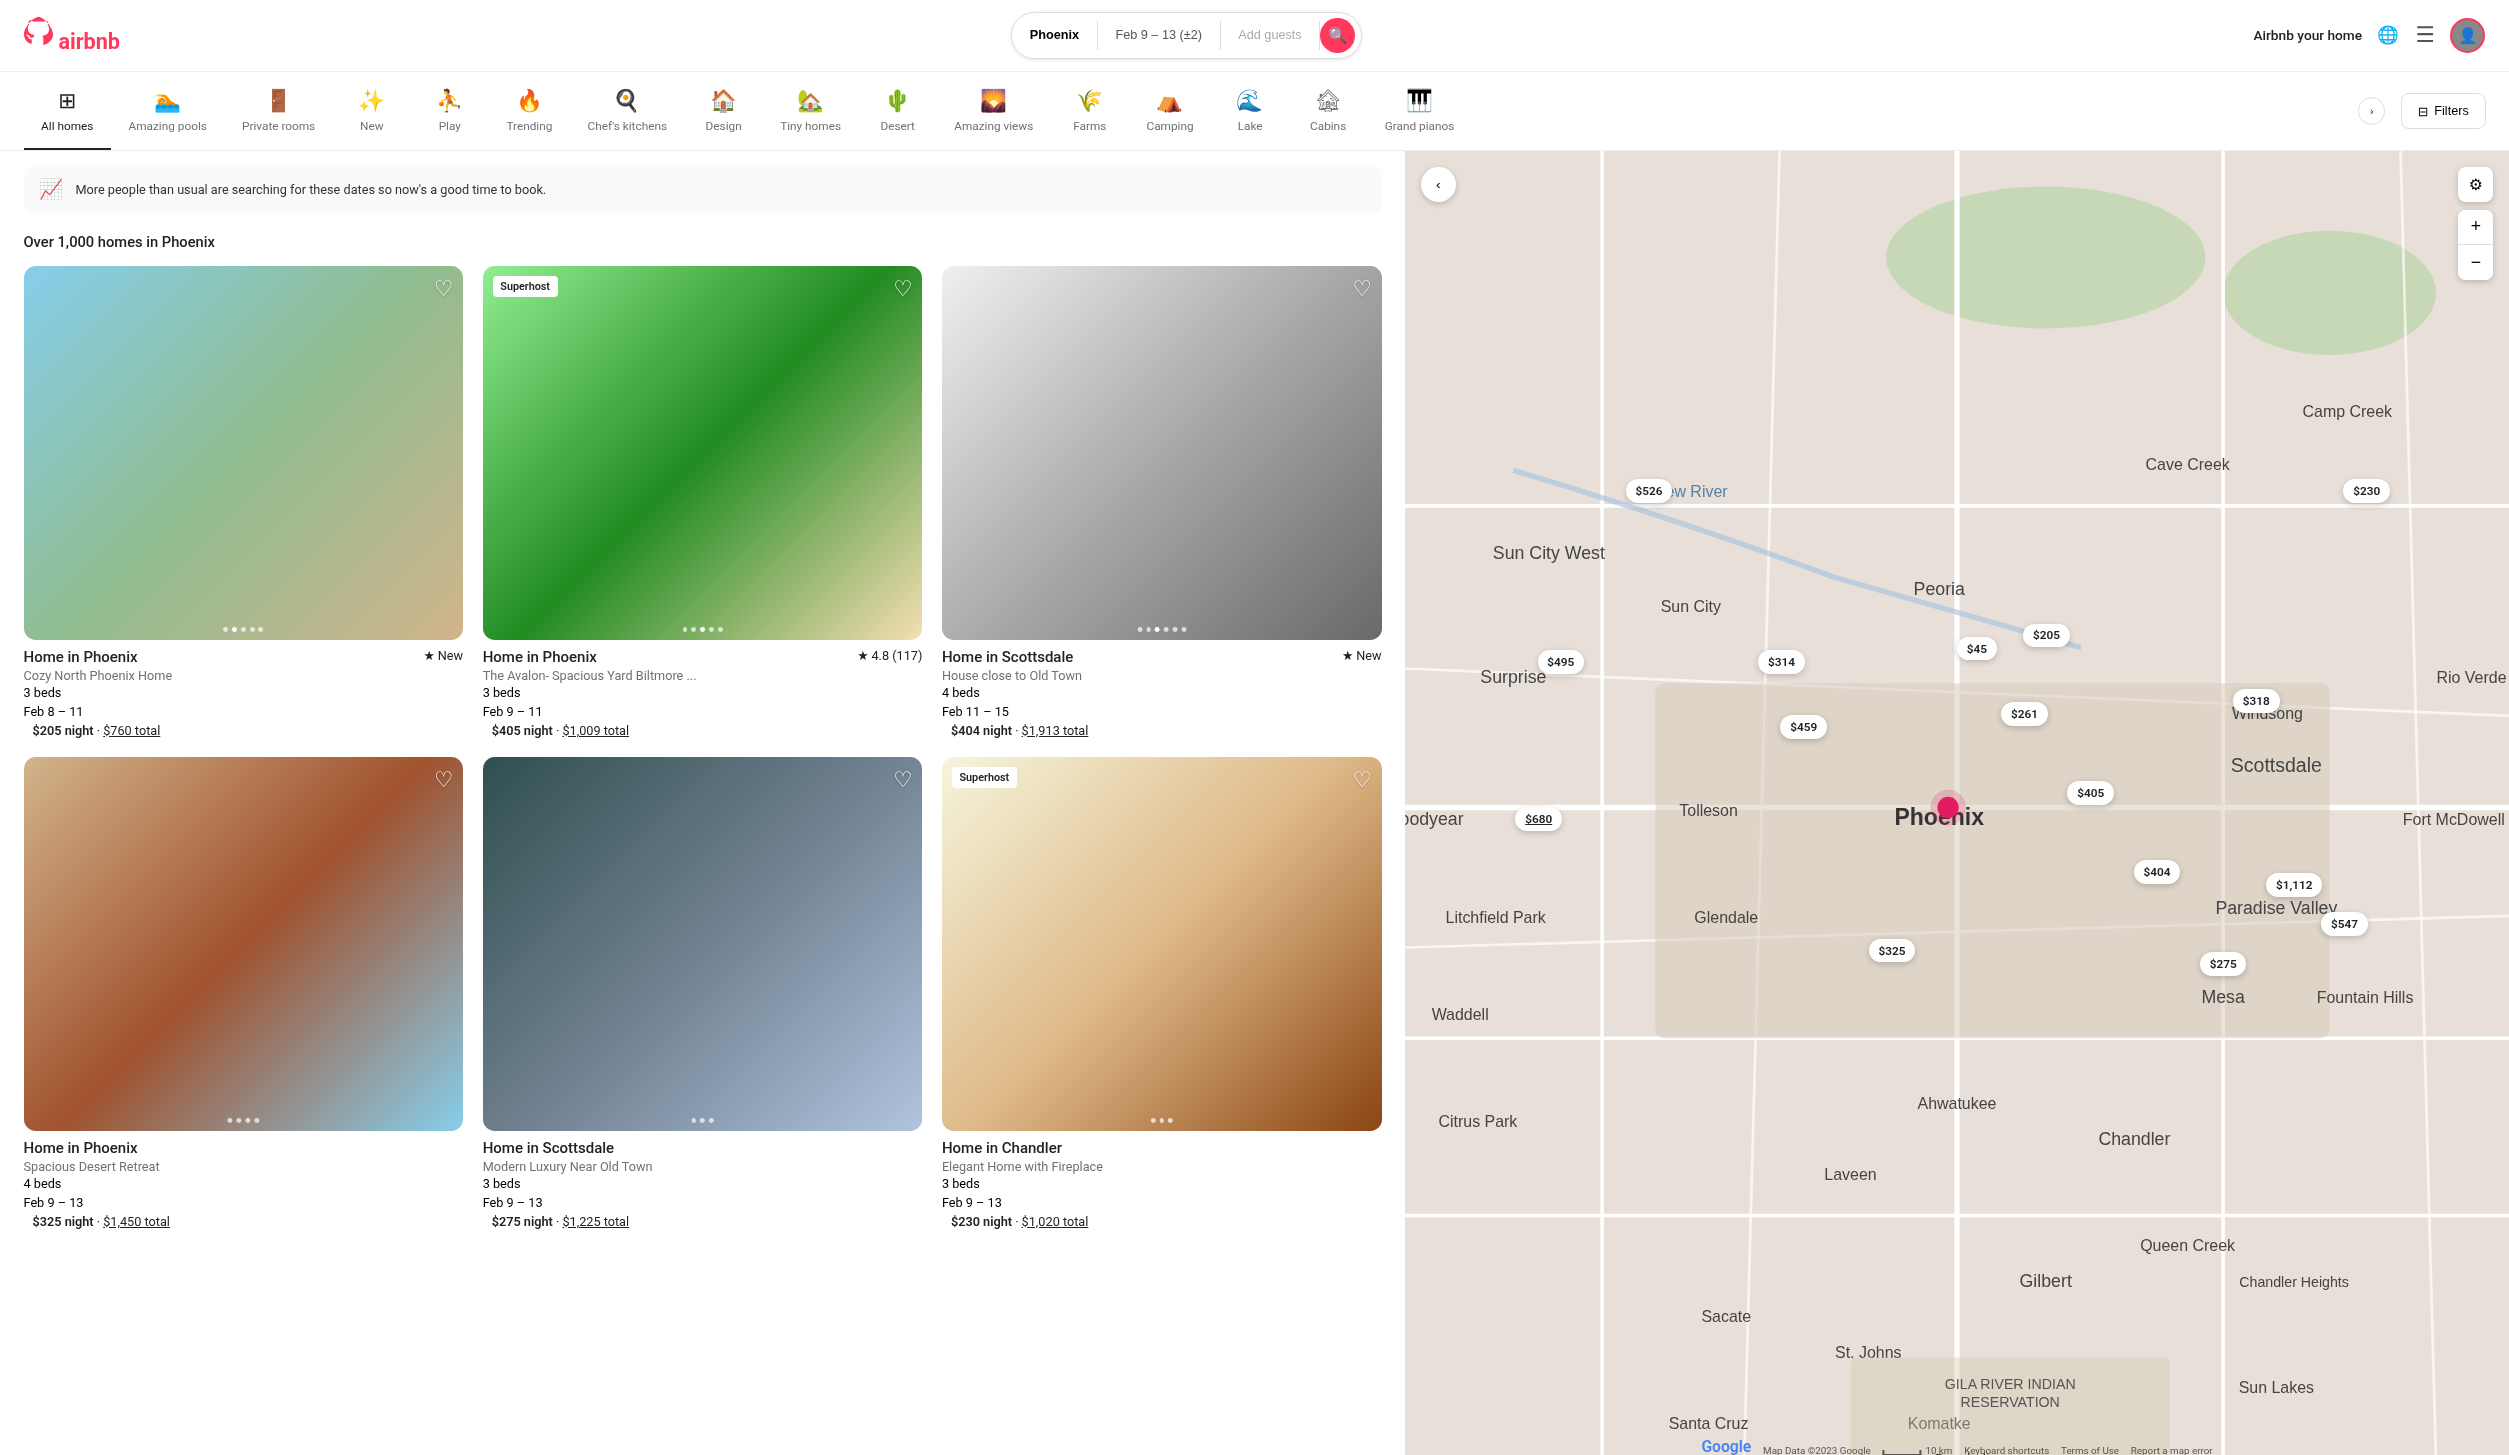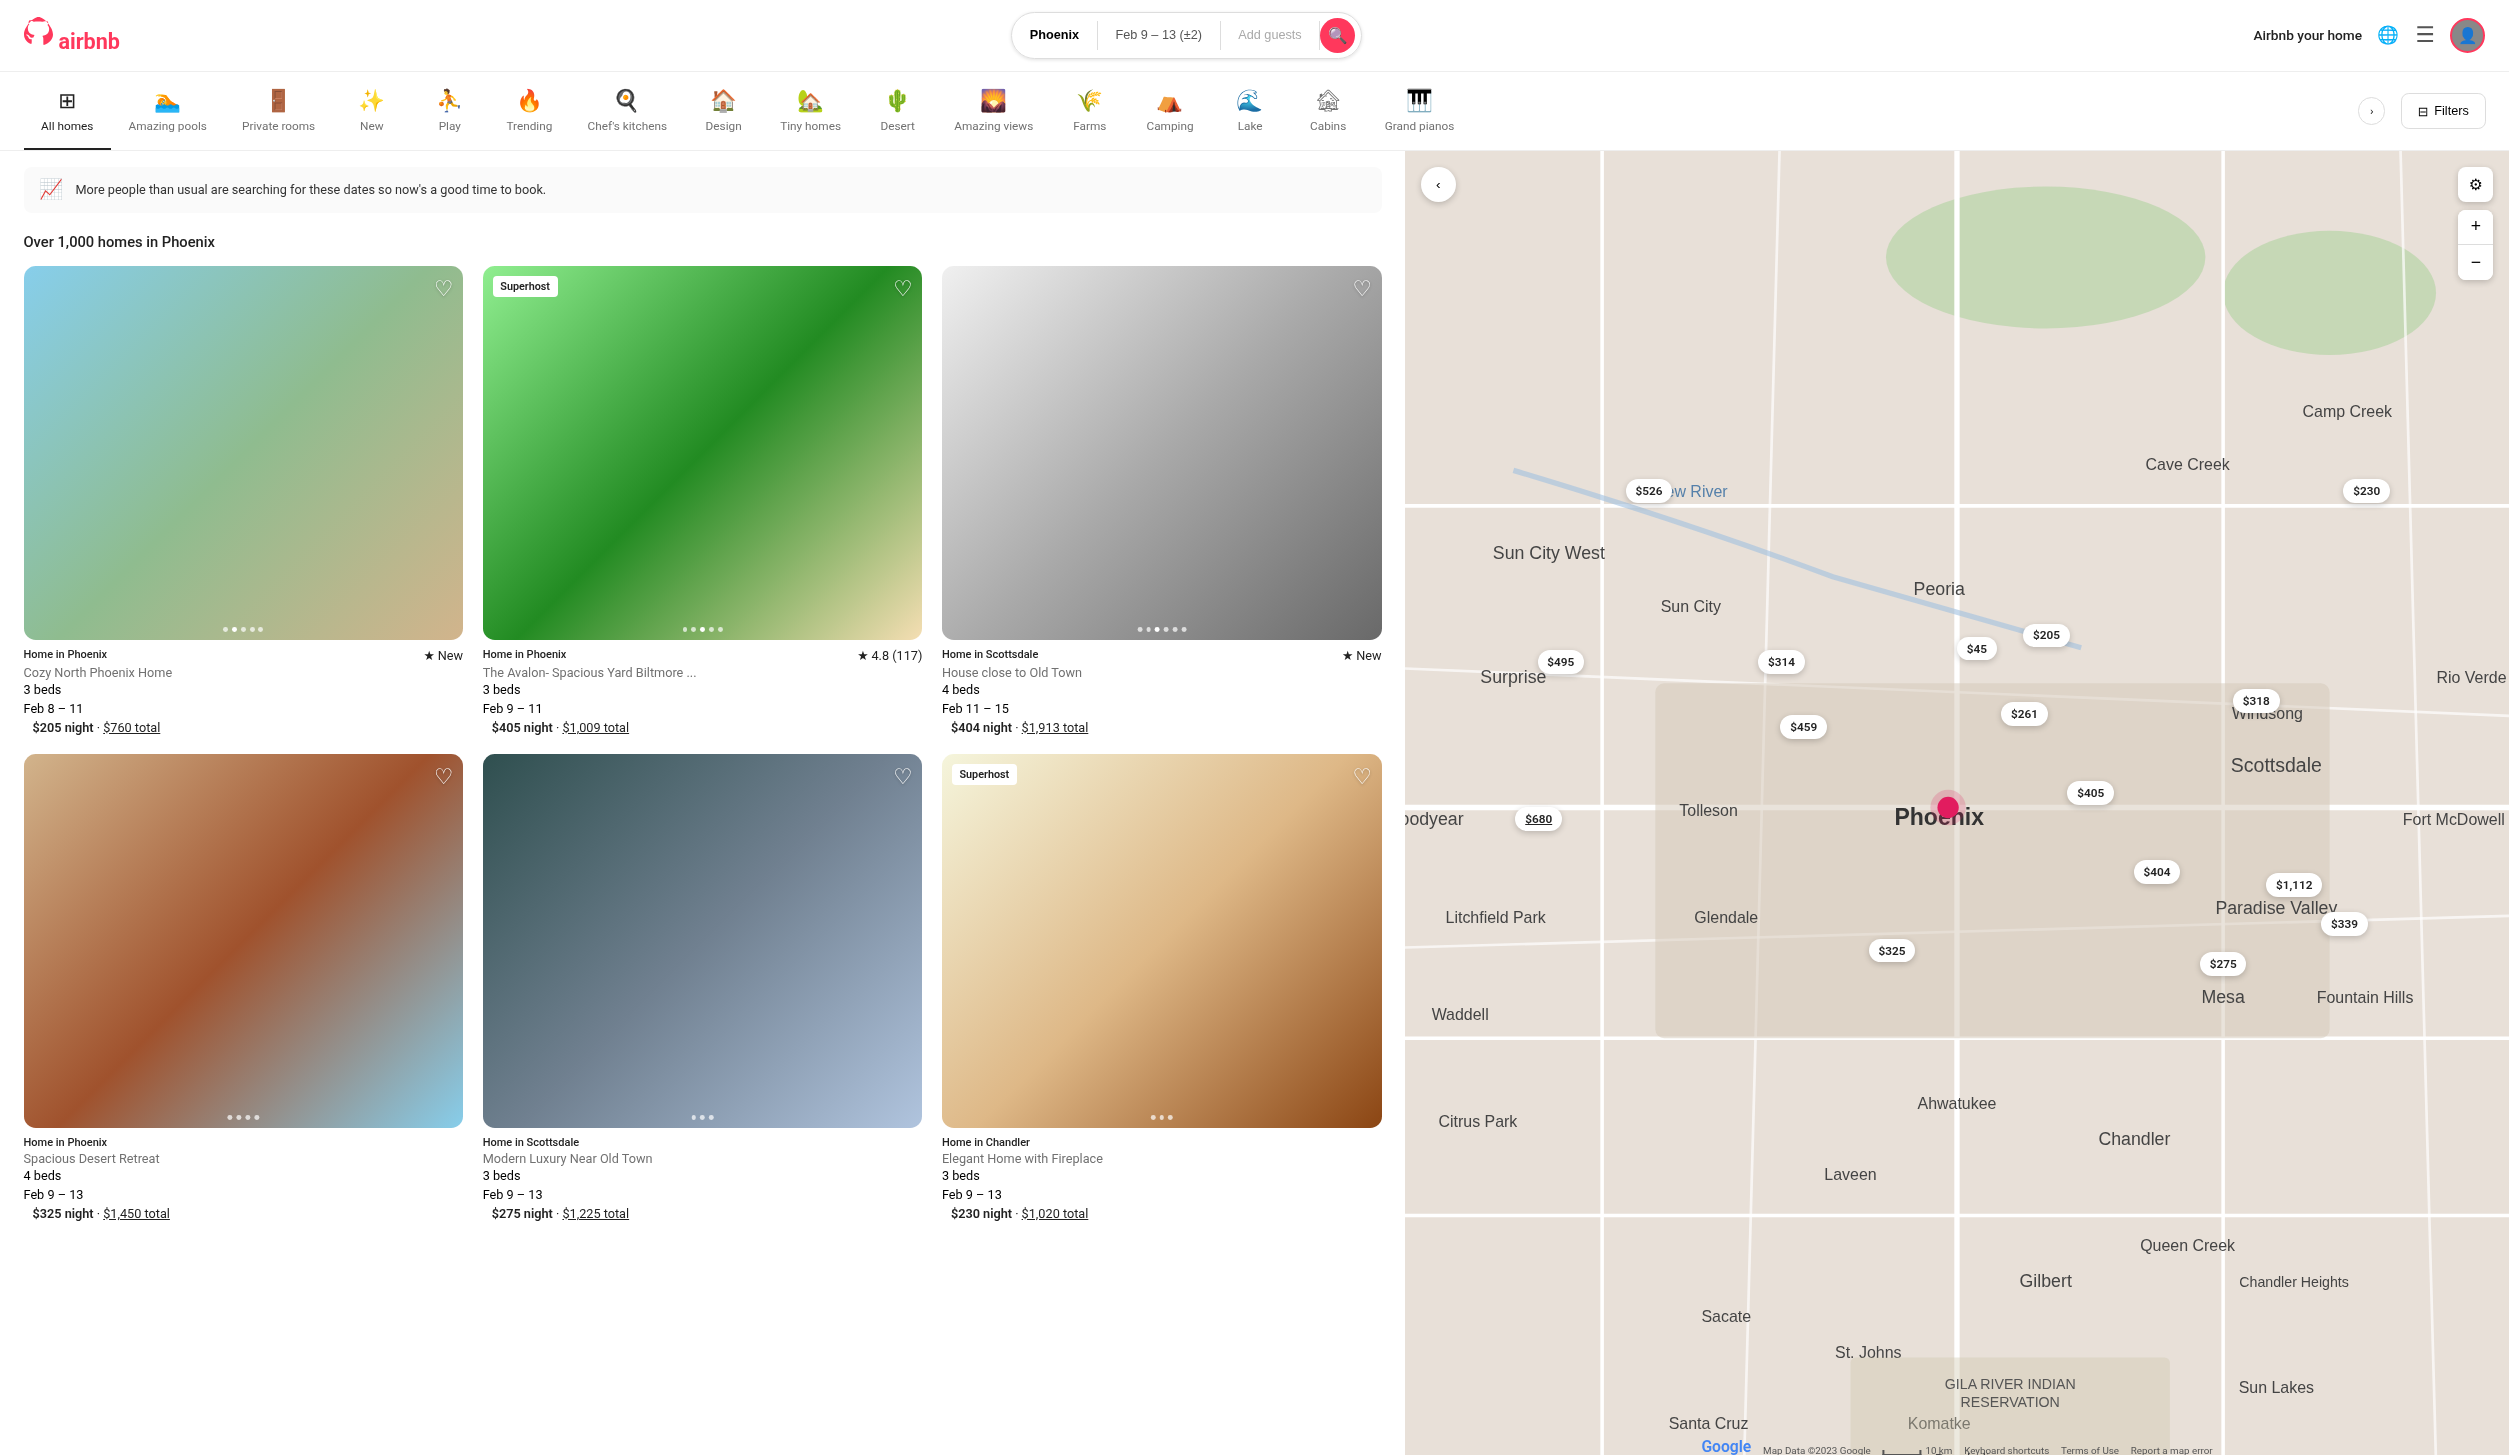--- a/index.html
+++ b/index.html
@@ -265,21 +265,21 @@
     }
     .dot.active { background: white; }
 
     .listing-info { padding: 7.8px 0 0; }
     .listing-header {
       display: flex;
       justify-content: space-between;
       align-items: flex-start;
       margin-bottom: 2px;
     }
-    .listing-title { font-size: 11px; font-weight: 500; color: #222; }
+    .listing-title { font-size: 15px; font-weight: 500; color: #222; }
     .listing-rating {
       display: flex;
       align-items: center;
       gap: 2.9px;
       font-size: 12.7px;
     }
     .new-badge {
       display: flex;
       align-items: center;
       gap: 2.9px;
@@ -781,21 +781,21 @@
           <div class="price-marker" style="top: 37%; left: 50%;">$45</div>
           <div class="price-marker" style="top: 36%; left: 56%;">$205</div>
           <div class="price-marker" style="top: 42%; left: 54%;">$261</div>
           <div class="price-marker" style="top: 41%; left: 75%;">$318</div>
           <div class="price-marker" style="top: 50%; left: 10%; text-decoration: underline;">$680</div>
           <div class="price-marker" style="top: 48%; left: 60%;">$405</div>
           <div class="price-marker" style="top: 54%; left: 66%;">$404</div>
           <div class="price-marker" style="top: 60%; left: 42%;">$325</div>
           <div class="price-marker" style="top: 61%; left: 72%;">$275</div>
           <div class="price-marker" style="top: 55%; left: 78%;">$1,112</div>
-          <div class="price-marker" style="top: 58%; left: 83%;">$339</div>
+          <div class="price-marker" style="top: 58%; left: 83%;">$547</div>
         </div>
 
       
       <button class="map-collapse-btn">
         <span>‹</span>
       </button>
       <button class="map-settings-btn">
         <span>⚙</span>
       </button>
       <div class="map-zoom-controls">

